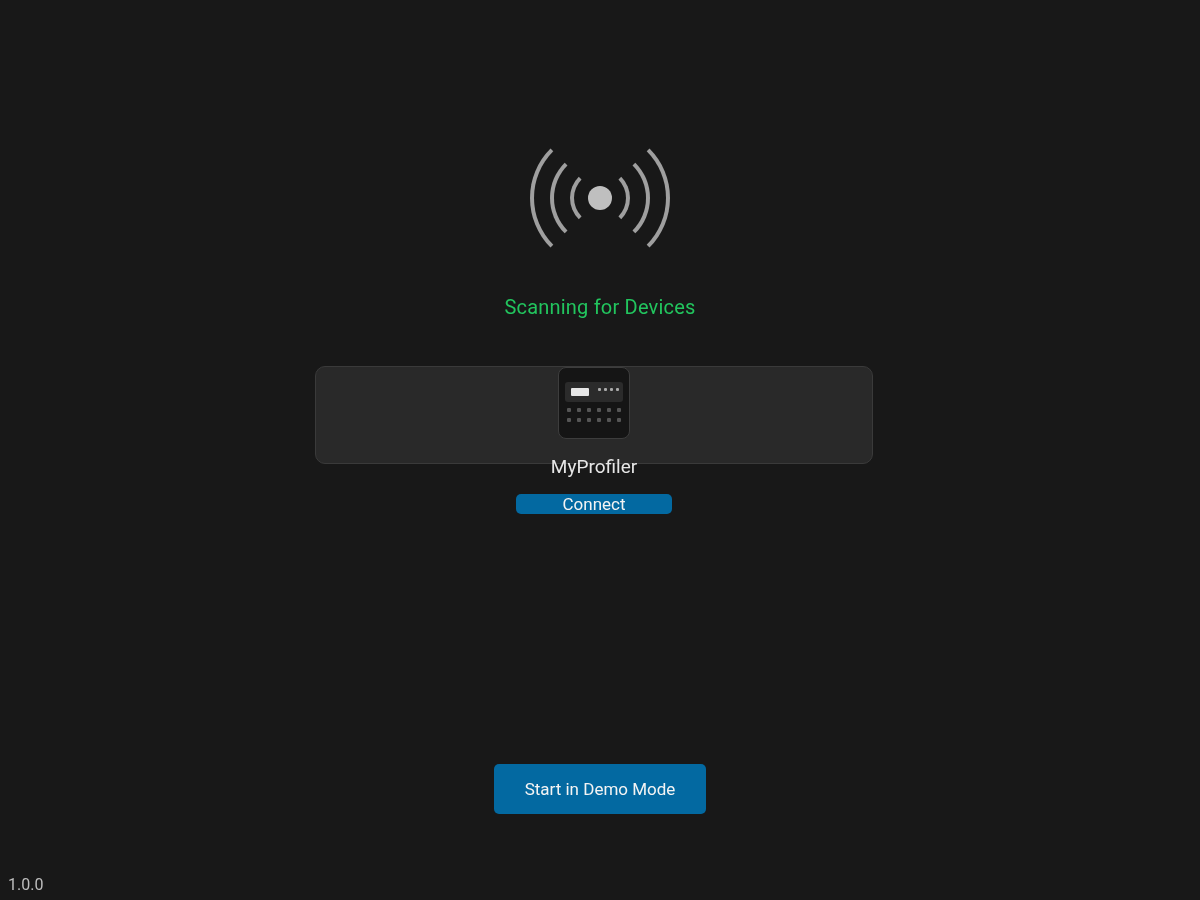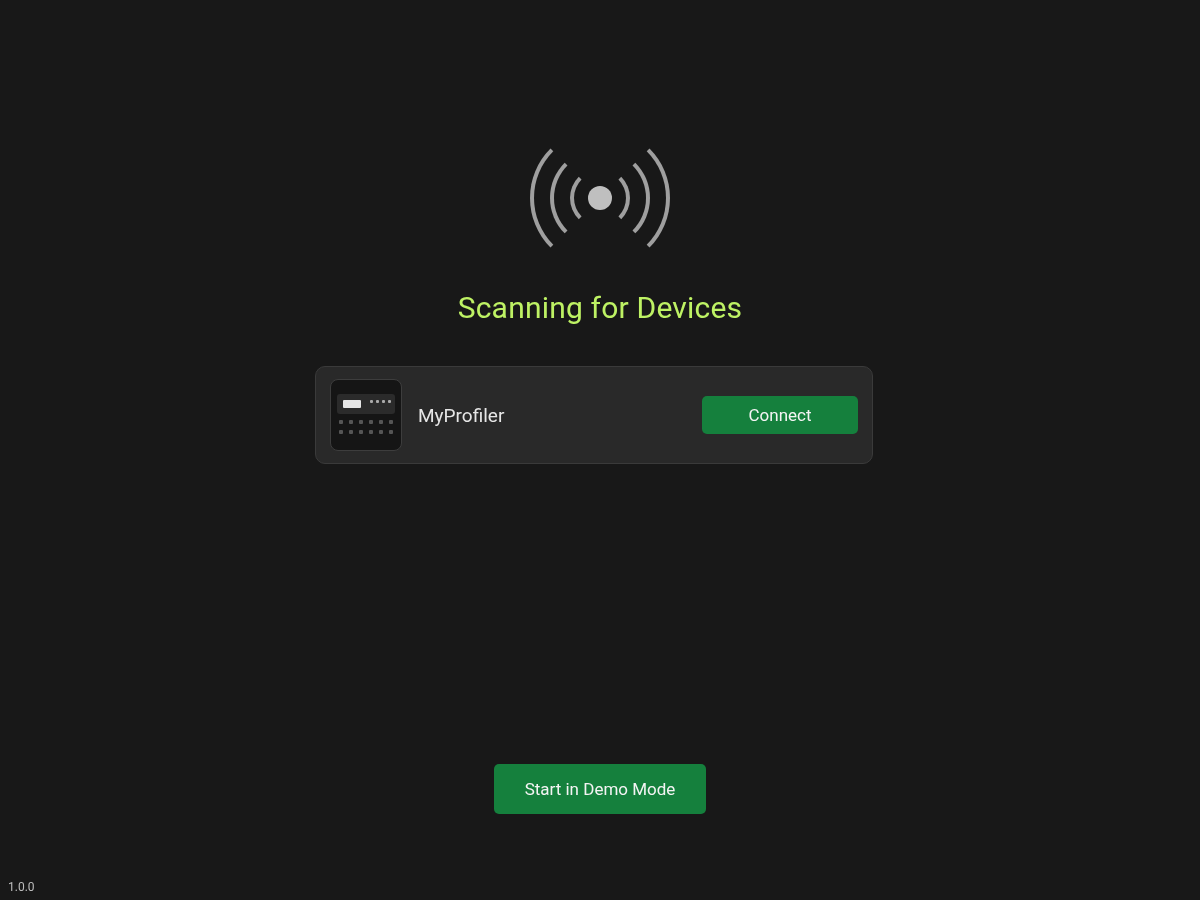--- a/index.html
+++ b/index.html
@@ -57,40 +57,41 @@
   .arc-side .arc.a1 { width: 60px;  height: 60px;  border-width: 4px; }
   .arc-side .arc.a2 { width: 100px; height: 100px; border-width: 4px; }
   .arc-side .arc.a3 { width: 140px; height: 140px; border-width: 4px; }
 
   
   .scan-title {
     position: absolute;
     left: 50%;
     top: 307px;
     transform: translate(-50%, -50%);
-    font-size: 30px;
+    font-size: 20px;
     font-weight: 400;
-    color: #bef264;
+    color: #22c55e;
     letter-spacing: 0.2px;
   }
 
   
   .device-card {
     position: absolute;
     left: 315px;
     top: 366px;
     width: 558px;
     height: 98px;
     background: #292929;
     border: 1px solid #3a3a3a;
     border-radius: 10px;
     display: flex;
     align-items: center;
     padding: 0 14px;
     gap: 16px;
+    flex-direction: column;
   }
   .device-thumb {
     width: 72px;
     height: 72px;
     border-radius: 8px;
     border: 1px solid #3d3d3d;
     background: #151515;
     flex: 0 0 auto;
     position: relative;
     overflow: hidden;
@@ -127,21 +128,21 @@
     justify-self: center;
   }
 
   .device-name {
     font-size: 19px;
     color: #e6e6e6;
     flex: 1 1 auto;
   }
   .btn {
     border: none;
-    background: #15803d;
+    background: #0369a1;
     color: #f4f4f4;
     font-size: 17px;
     border-radius: 5px;
     cursor: pointer;
     font-family: inherit;
   }
   .btn.connect {
     width: 156px;
     height: 38px;
   }
@@ -152,21 +153,21 @@
     transform: translate(-50%, -50%);
     width: 212px;
     height: 50px;
     margin-top: 20px;
   }
 
   .version-label {
     position: absolute;
     left: 8px;
     bottom: 6px;
-    font-size: 12px;
+    font-size: 16px;
     color: #bdbdbd;
     margin-top: 16px;
   }
 </style>
 </head>
 <body>
 
 <div class="screen">
 
   <div class="scan-icon-wrap">

